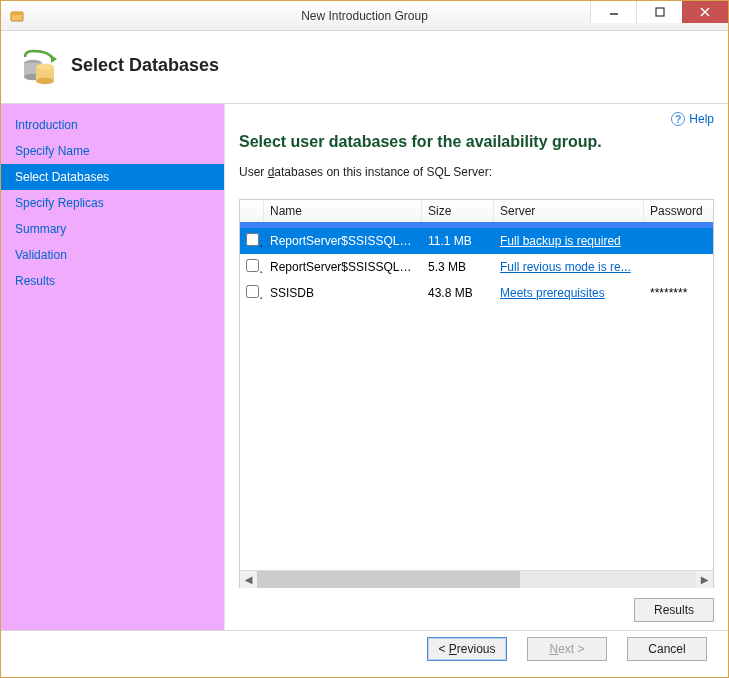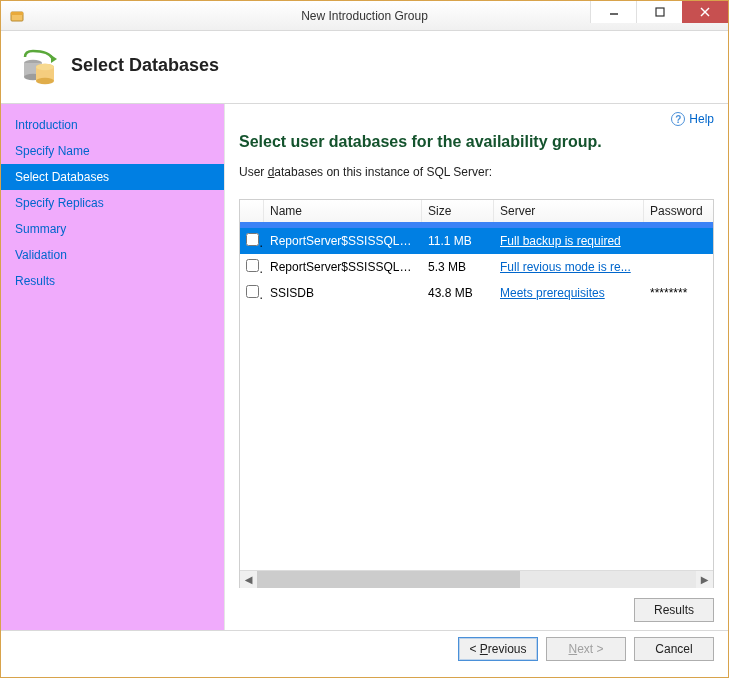--- a/index.html
+++ b/index.html
@@ -184,22 +184,22 @@
   display: flex;
   justify-content: flex-end;
   padding-top: 10px;
 }
 .footer {
   height: 36px;
   border-top: 1px solid #d9d9d9;
   display: flex;
   justify-content: flex-end;
   align-items: center;
-  padding: 0 14px;
-  gap: 8px;
+  padding: 0 21px;
+  gap: 20px;
 }
 .btn {
   min-width: 80px;
   height: 24px;
   background: #f0f0f0;
   border: 1px solid #aeaeae;
   font-size: 12px;
   padding: 0 10px;
   cursor: pointer;
   font-family: inherit;

